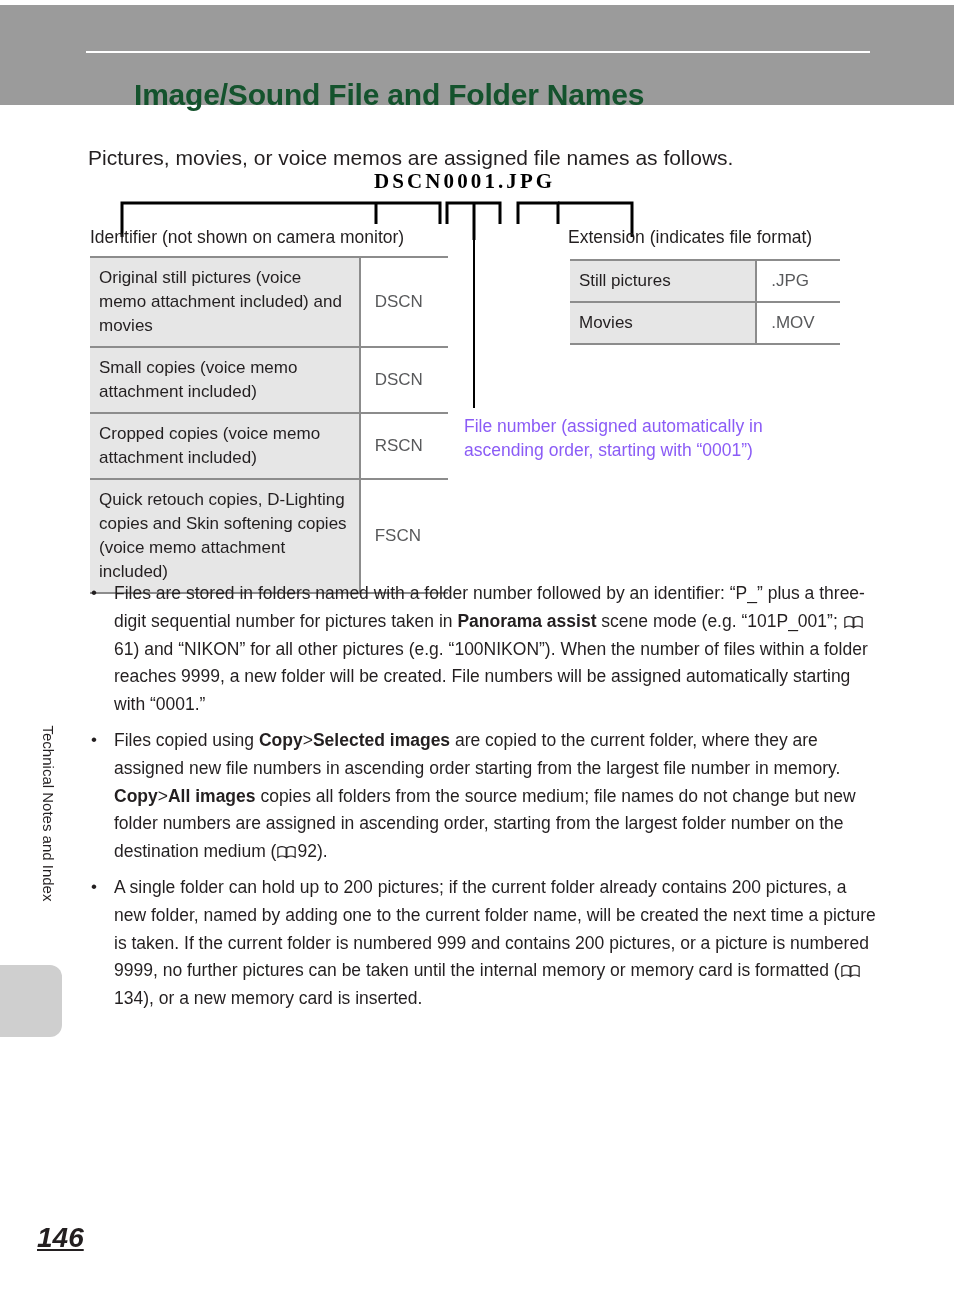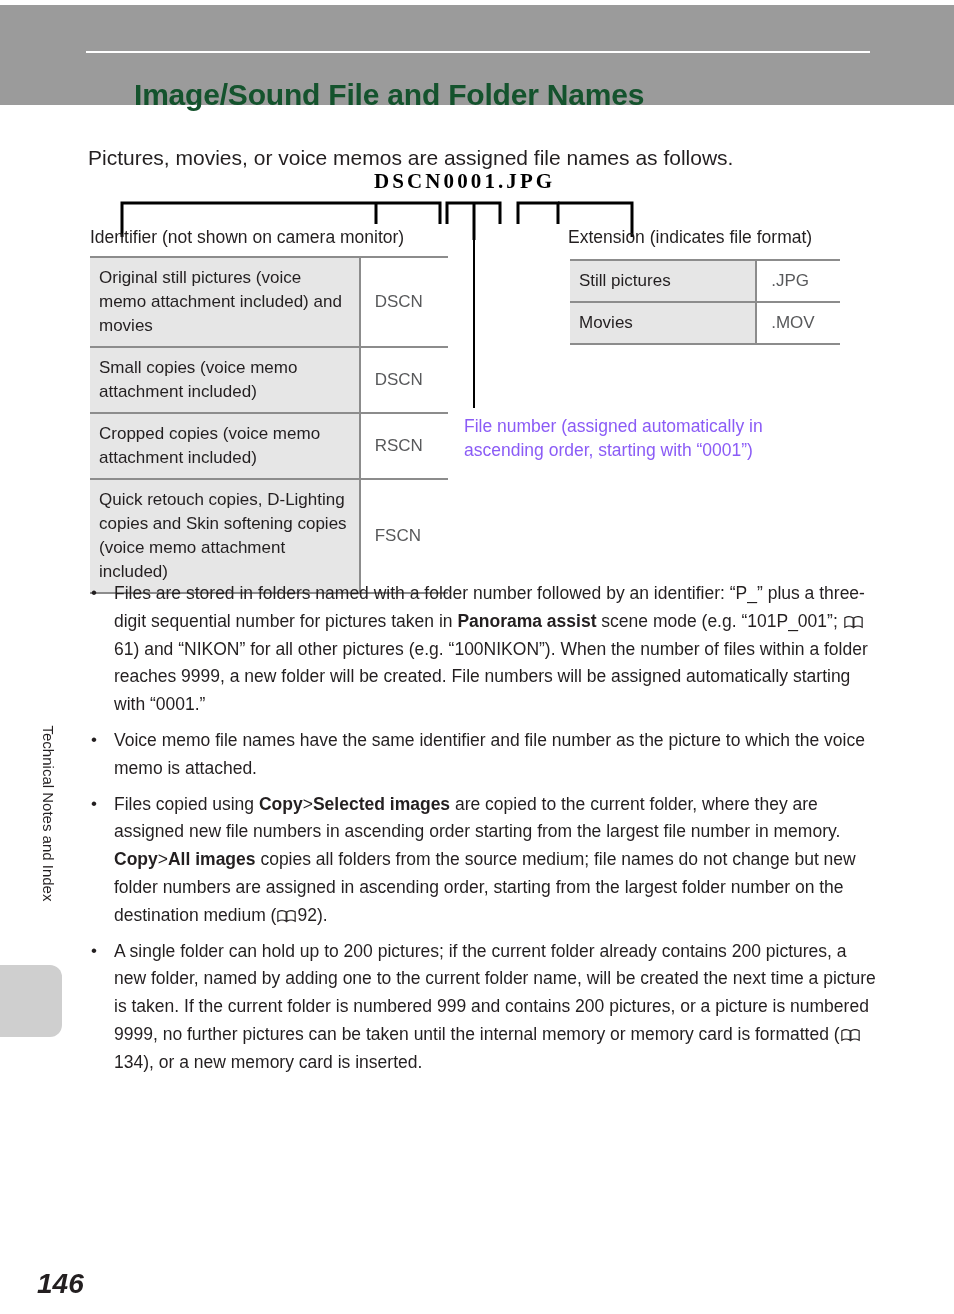--- a/index.html
+++ b/index.html
@@ -186,25 +186,26 @@
     width: 19px;
     height: 14px;
     vertical-align: -2px;
     margin: 0 1px;
   }
 
   
   .page-number {
     position: absolute;
     left: 37px;
-    top: 1268px;
+    top: 1222px;
     font-size: 28px;
     font-weight: bold;
     font-style: italic;
     color: #231f20;
+    text-decoration: underline;
   }
 </style>
 </head>
 <body>
 
 <div class="header-bar"></div>
 <div class="header-rule"></div>
 <h1 class="page-title">Image/Sound File and Folder Names</h1>
 
 <div class="side-tab-text">Technical Notes and Index</div>
@@ -270,21 +271,20 @@
   </tbody>
 </table>
 
 <ul class="body-list">
 
   <li><span>Files are stored in folders named with a folder number followed by an identifier: “P_” plus a three-digit sequential number for pictures taken in </span><span class="b">Panorama assist</span><span> scene mode (e.g. “101P_001”; </span><svg class="bookicon" viewBox="0 0 22 16" xmlns="http://www.w3.org/2000/svg">
         <path d="M1 3.2 C4 1.4 8 1.4 10.6 3.4 L10.6 14.2 C8 12.4 4 12.4 1 14.0 Z" fill="none" stroke="#231f20" stroke-width="1.4"></path>
         <path d="M21 3.2 C18 1.4 14 1.4 11.4 3.4 L11.4 14.2 C14 12.4 18 12.4 21 14.0 Z" fill="none" stroke="#231f20" stroke-width="1.4"></path>
       </svg><span>61</span><span>) and “NIKON” for all other pictures (e.g. “100NIKON”). When the number of files within a folder reaches 9999, a new folder will be created. File numbers will be assigned automatically starting with “0001.”</span></li>
 
-  <li><span>Voice memo file names have the same identifier and file number as the picture to which the voice memo is attached.</span></li>
 
   <li><span>Files copied using </span><span class="b">Copy</span><span>&gt;</span><span class="b">Selected images</span><span> are copied to the current folder, where they are assigned new file numbers in ascending order starting from the largest file number in memory. </span><span class="b">Copy</span><span>&gt;</span><span class="b">All images</span><span> copies all folders from the source medium; file names do not change but new folder numbers are assigned in ascending order, starting from the largest folder number on the destination medium (</span><svg class="bookicon" viewBox="0 0 22 16" xmlns="http://www.w3.org/2000/svg">
         <path d="M1 3.2 C4 1.4 8 1.4 10.6 3.4 L10.6 14.2 C8 12.4 4 12.4 1 14.0 Z" fill="none" stroke="#231f20" stroke-width="1.4"></path>
         <path d="M21 3.2 C18 1.4 14 1.4 11.4 3.4 L11.4 14.2 C14 12.4 18 12.4 21 14.0 Z" fill="none" stroke="#231f20" stroke-width="1.4"></path>
       </svg><span>92</span><span>).</span></li>
 
   <li><span>A single folder can hold up to 200 pictures; if the current folder already contains 200 pictures, a new folder, named by adding one to the current folder name, will be created the next time a picture is taken. If the current folder is numbered 999 and contains 200 pictures, or a picture is numbered 9999, no further pictures can be taken until the internal memory or memory card is formatted (</span><svg class="bookicon" viewBox="0 0 22 16" xmlns="http://www.w3.org/2000/svg">
         <path d="M1 3.2 C4 1.4 8 1.4 10.6 3.4 L10.6 14.2 C8 12.4 4 12.4 1 14.0 Z" fill="none" stroke="#231f20" stroke-width="1.4"></path>
         <path d="M21 3.2 C18 1.4 14 1.4 11.4 3.4 L11.4 14.2 C14 12.4 18 12.4 21 14.0 Z" fill="none" stroke="#231f20" stroke-width="1.4"></path>
       </svg><span>134</span><span>), or a new memory card is inserted.</span></li>

